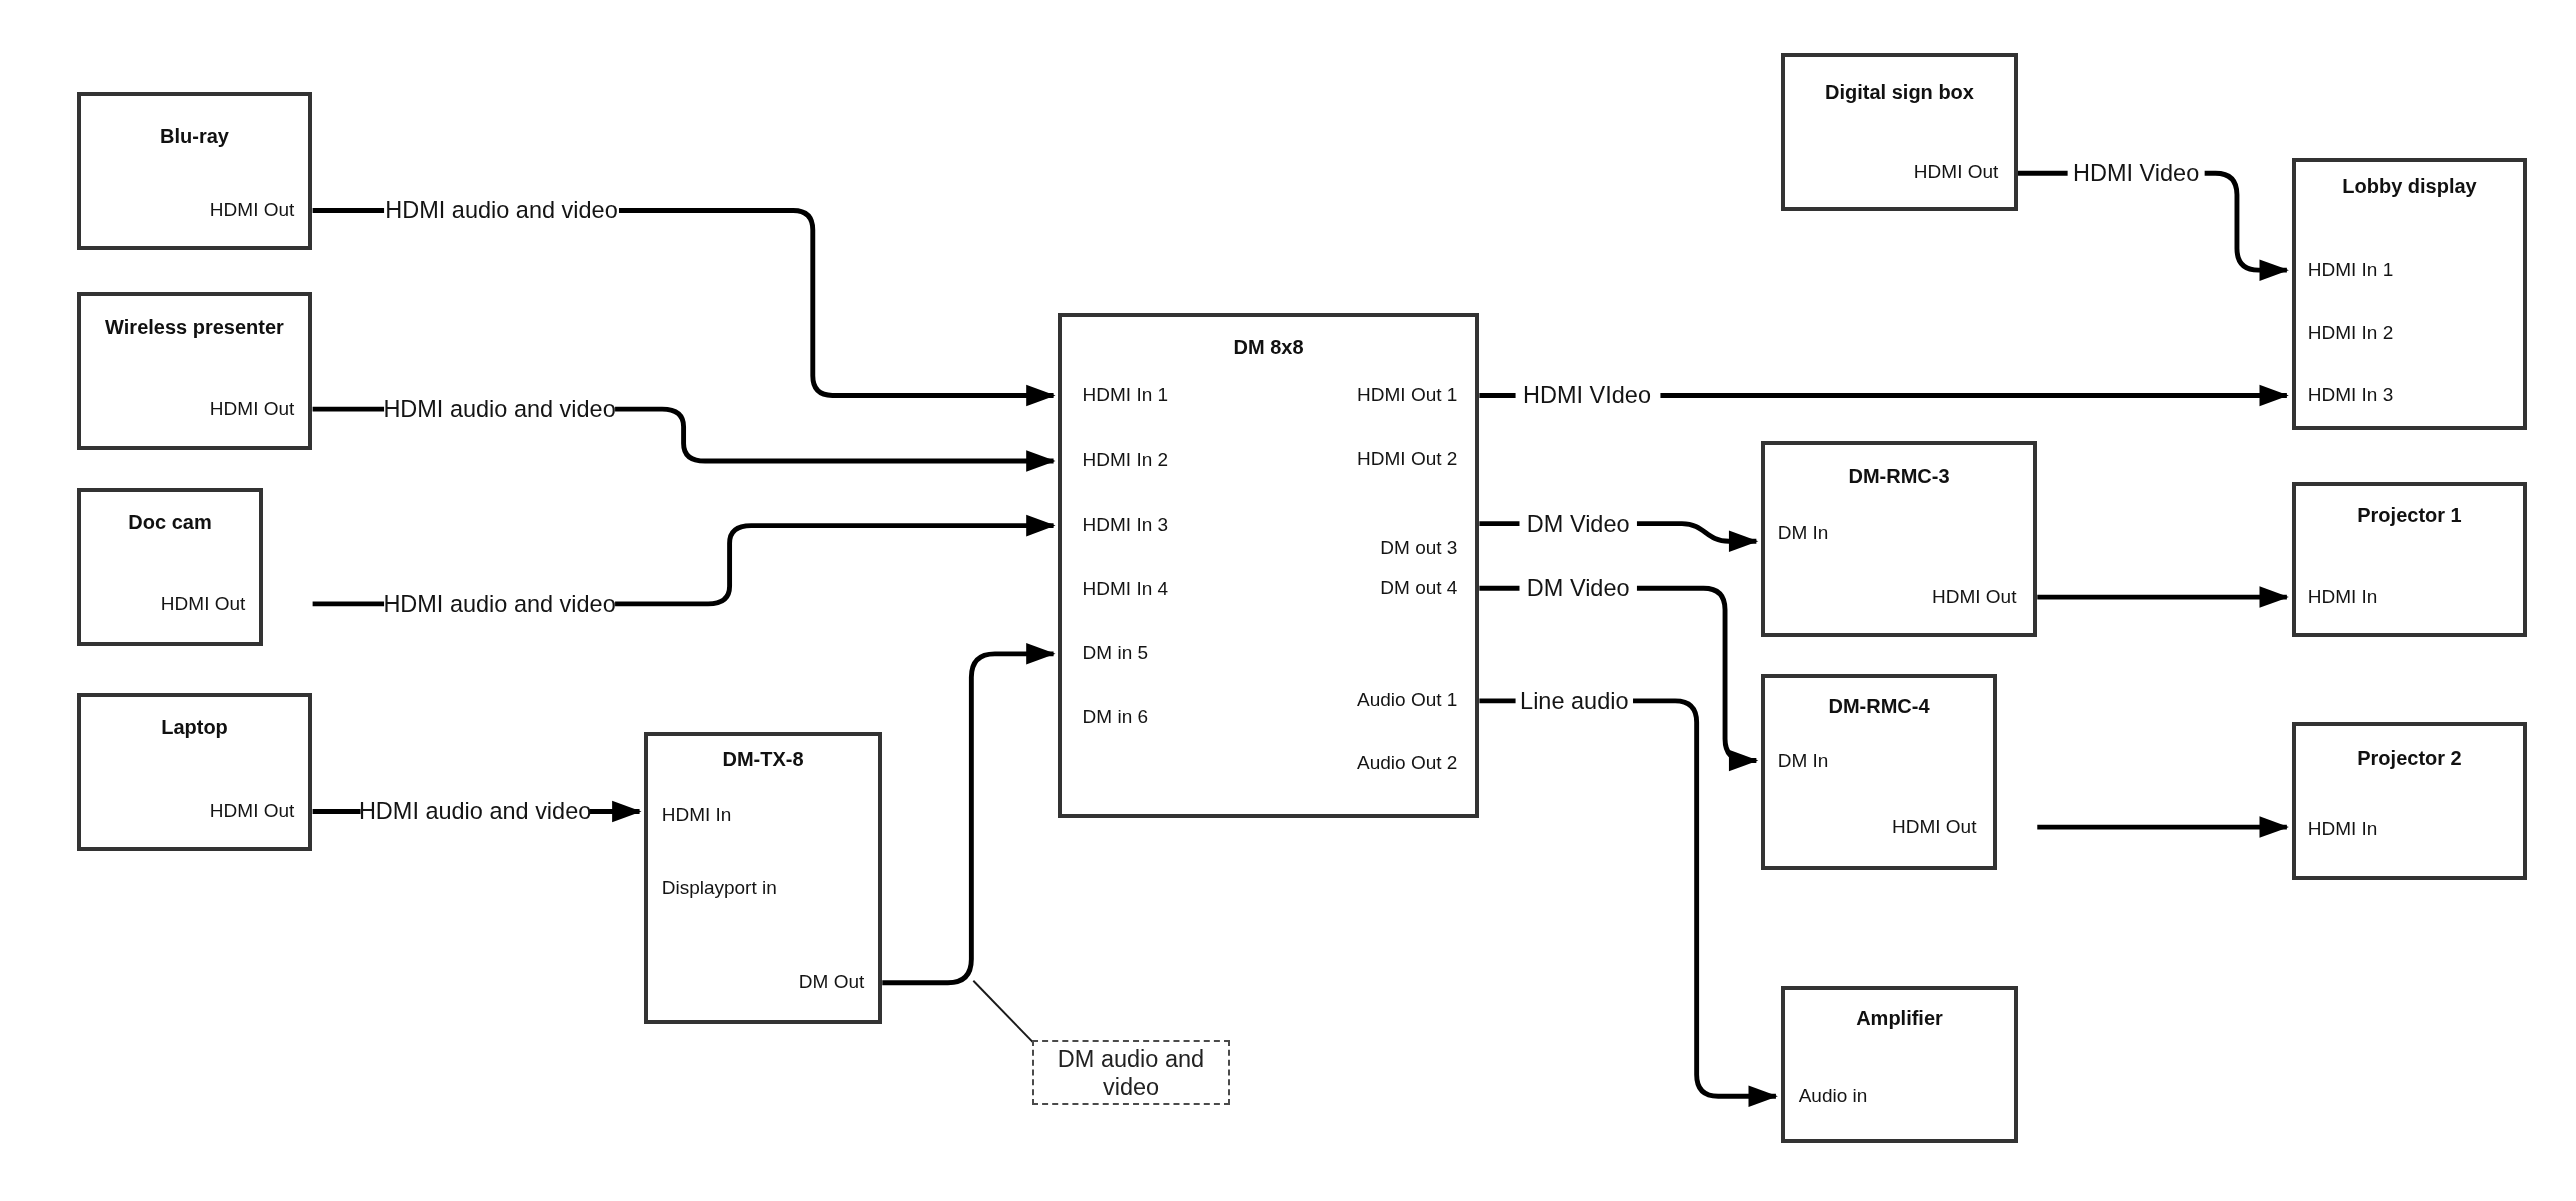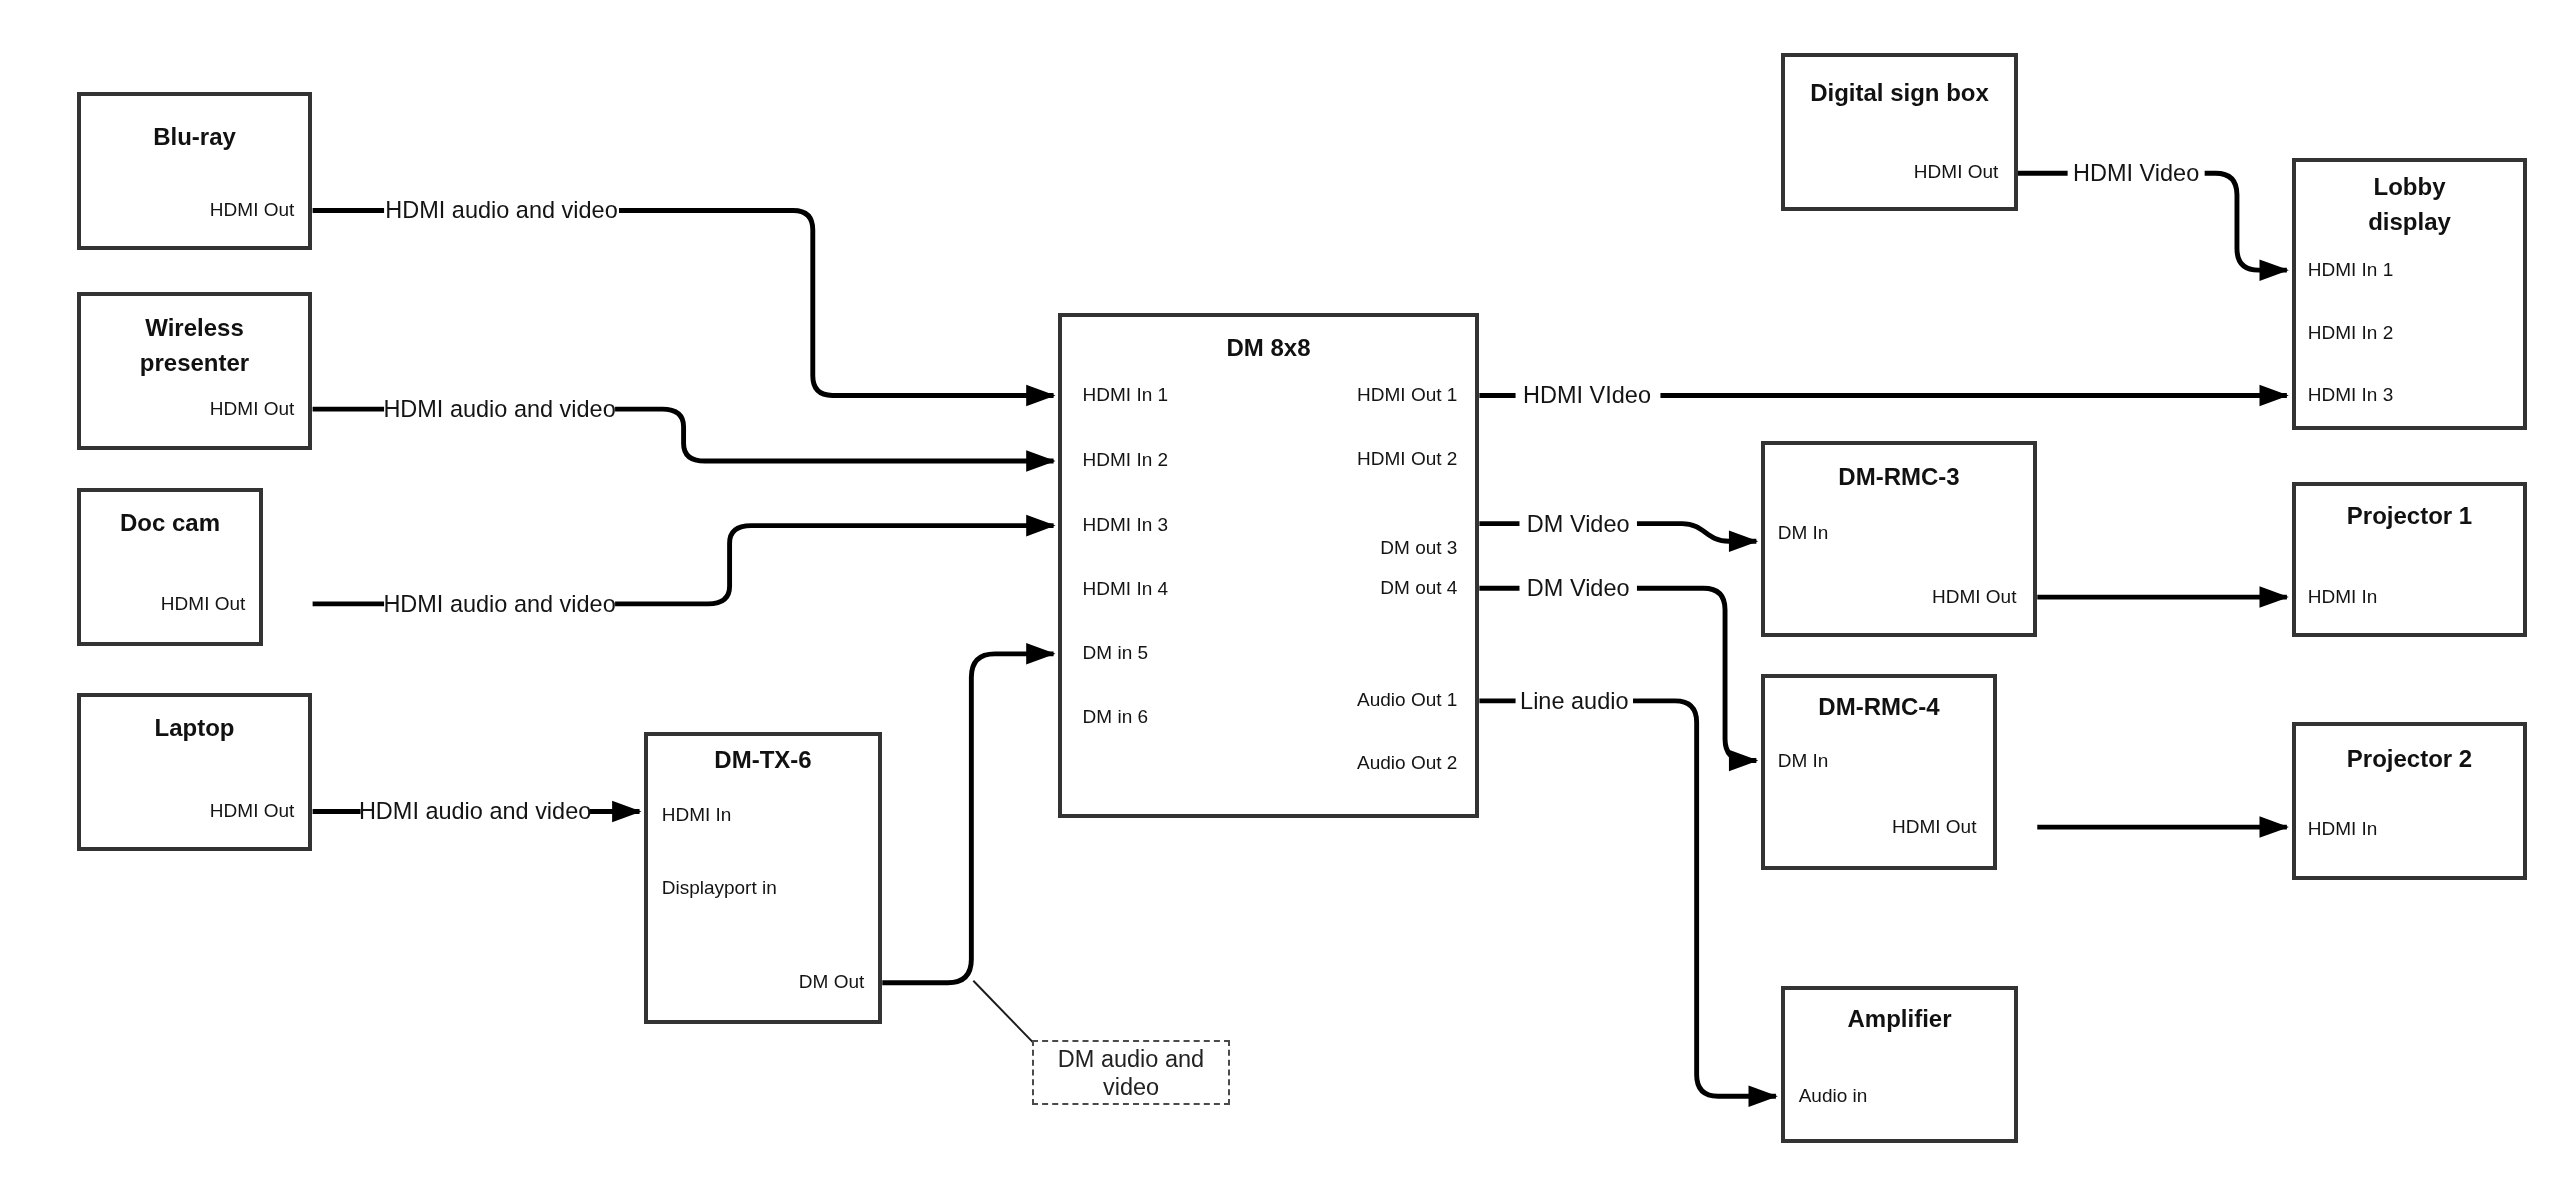--- a/index.html
+++ b/index.html
@@ -13,21 +13,21 @@
   .wire-label {
     font-family:"Liberation Sans", sans-serif; font-size:24px; fill:#141414;
     text-anchor:middle; dominant-baseline:central;
   }
   .node {
     position:absolute; box-sizing:border-box; background:#ffffff;
     border:4.9px solid #333333;
   }
   .node-title {
     position:absolute; left:0; right:0; text-align:center;
-    font-size:24px; font-weight:bold; line-height:35px; color:#111111;
+    font-size:20px; font-weight:bold; line-height:35px; color:#111111;
   }
   .node-title .tw { display:inline-block; }
   .port {
     position:absolute; font-size:19px; line-height:29px;
     white-space:nowrap; color:#141414;
   }
   .annotation {
     position:absolute; box-sizing:border-box; border:2px dashed #4a4a4a;
     background:#ffffff; display:flex; align-items:center; justify-content:center;
     text-align:center; font-size:23.5px; line-height:28px; color:#222222;
@@ -107,21 +107,21 @@
     <div class="node-title" style="top:12.7px;">Doc cam</div>
     <span class="port" style="right:13.7px; top:97px;">HDMI Out</span>
   </div>
 
   <div class="node" style="left:77px; top:693px; width:235px; height:158px;">
     <div class="node-title" style="top:12.7px;">Laptop</div>
     <span class="port" style="right:13.7px; top:99px;">HDMI Out</span>
   </div>
 
   <div class="node" style="left:644px; top:732px; width:238px; height:292px;">
-    <div class="node-title" style="top:5.9px;">DM-TX-6</div>
+    <div class="node-title" style="top:5.9px;">DM-TX-8</div>
     <span class="port" style="left:13.7px; top:64px;">HDMI In</span>
     <span class="port" style="left:13.7px; top:137px;">Displayport in</span>
     <span class="port" style="right:13.7px; top:231px;">DM Out</span>
   </div>
 
   <div class="node" style="left:1058px; top:313px; width:421px; height:505px;">
     <div class="node-title" style="top:12.7px;">DM 8x8</div>
     <span class="port" style="left:20.6px; top:63px;">HDMI In 1</span>
     <span class="port" style="left:20.6px; top:128px;">HDMI In 2</span>
     <span class="port" style="left:20.6px; top:193px;">HDMI In 3</span>

